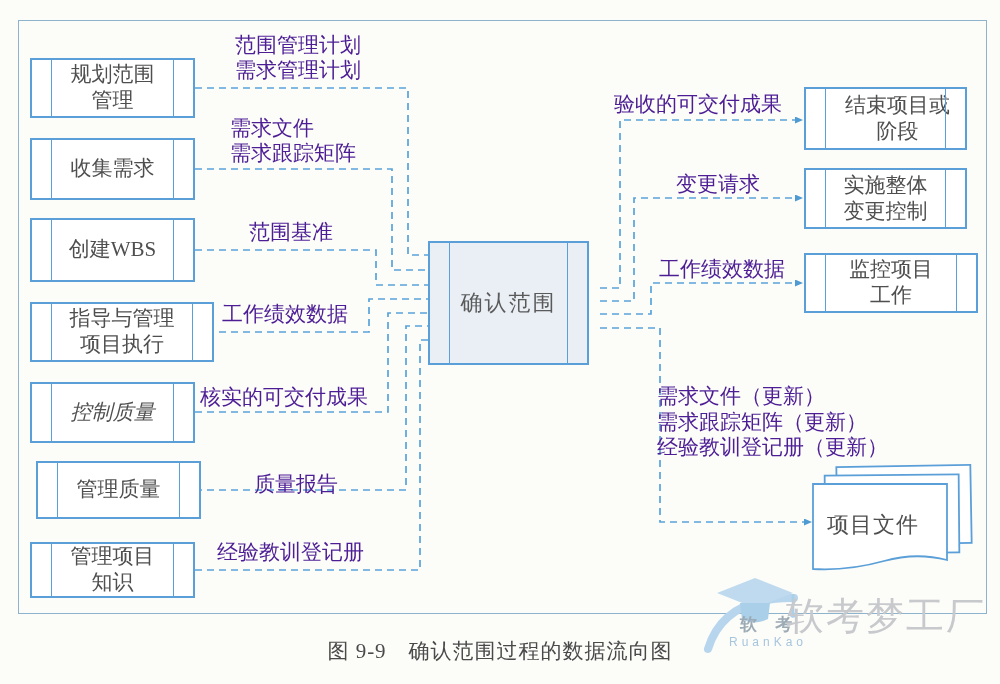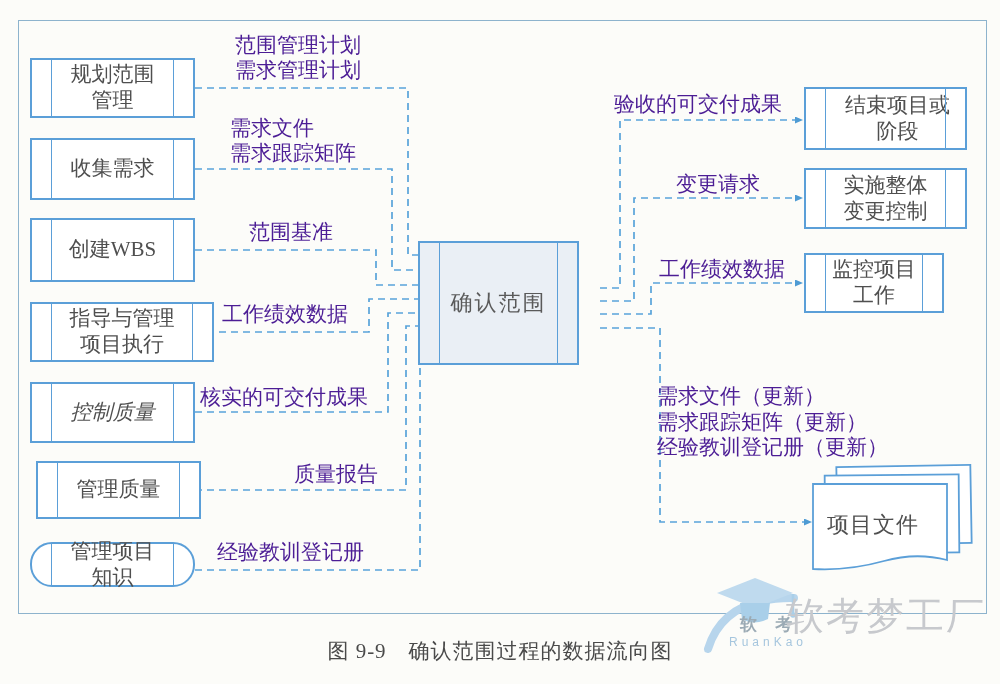--- a/index.html
+++ b/index.html
@@ -100,40 +100,40 @@
   </svg>
 
   <div class="pbox" style="left:30px; top:58px;  width:165px; height:60px;">规划范围
 管理</div>
   <div class="pbox" style="left:30px; top:138px; width:165px; height:62px;">收集需求</div>
   <div class="pbox" style="left:30px; top:218px; width:165px; height:64px;">创建WBS</div>
   <div class="pbox" style="left:30px; top:302px; width:184px; height:60px;">指导与管理
 项目执行</div>
   <div class="pbox" style="left:30px; top:382px; width:165px; height:61px;font-style:italic;">控制质量</div>
   <div class="pbox" style="left:36px; top:461px; width:165px; height:58px;">管理质量</div>
-  <div class="pbox" style="left:30px; top:542px; width:165px; height:45px;border-radius:22px;">管理项目
+  <div class="pbox" style="left:30px; top:542px; width:165px; height:56px;">管理项目
 知识</div>
 
-  <div class="pbox center" style="left:418px; top:241px; width:161px; height:124px;">确认范围</div>
+  <div class="pbox center" style="left:428px; top:241px; width:161px; height:124px;">确认范围</div>
 
   <div class="pbox" style="left:804px; top:87px;  width:163px; height:63px;padding-left:24px;">结束项目或
 阶段</div>
   <div class="pbox" style="left:804px; top:168px; width:163px; height:61px;">实施整体
 变更控制</div>
-  <div class="pbox" style="left:804px; top:253px; width:140px; height:60px;">监控项目
+  <div class="pbox" style="left:804px; top:253px; width:174px; height:60px;">监控项目
 工作</div>
 
   <div class="flow-label centered" style="left:217px; top:33px;  width:162px;">范围管理计划
 需求管理计划</div>
   <div class="flow-label" style="left:230px; top:116px;">需求文件
 需求跟踪矩阵</div>
   <div class="flow-label" style="left:249px; top:220px;">范围基准</div>
   <div class="flow-label" style="left:222px; top:302px;">工作绩效数据</div>
   <div class="flow-label" style="left:200px; top:385px;">核实的可交付成果</div>
-  <div class="flow-label" style="left:254px; top:462px;margin-left:40px;">质量报告</div>
+  <div class="flow-label" style="left:254px; top:472px;">质量报告</div>
   <div class="flow-label" style="left:217px; top:540px;">经验教训登记册</div>
 
   <div class="flow-label" style="left:614px; top:92px;">验收的可交付成果</div>
   <div class="flow-label" style="left:676px; top:172px;">变更请求</div>
   <div class="flow-label" style="left:659px; top:257px;">工作绩效数据</div>
   <div class="flow-label" style="left:657px; top:384px; line-height:1.22;">需求文件（更新）
 需求跟踪矩阵（更新）
 经验教训登记册（更新）</div>
 
   <div class="doc-label">项目文件</div>

